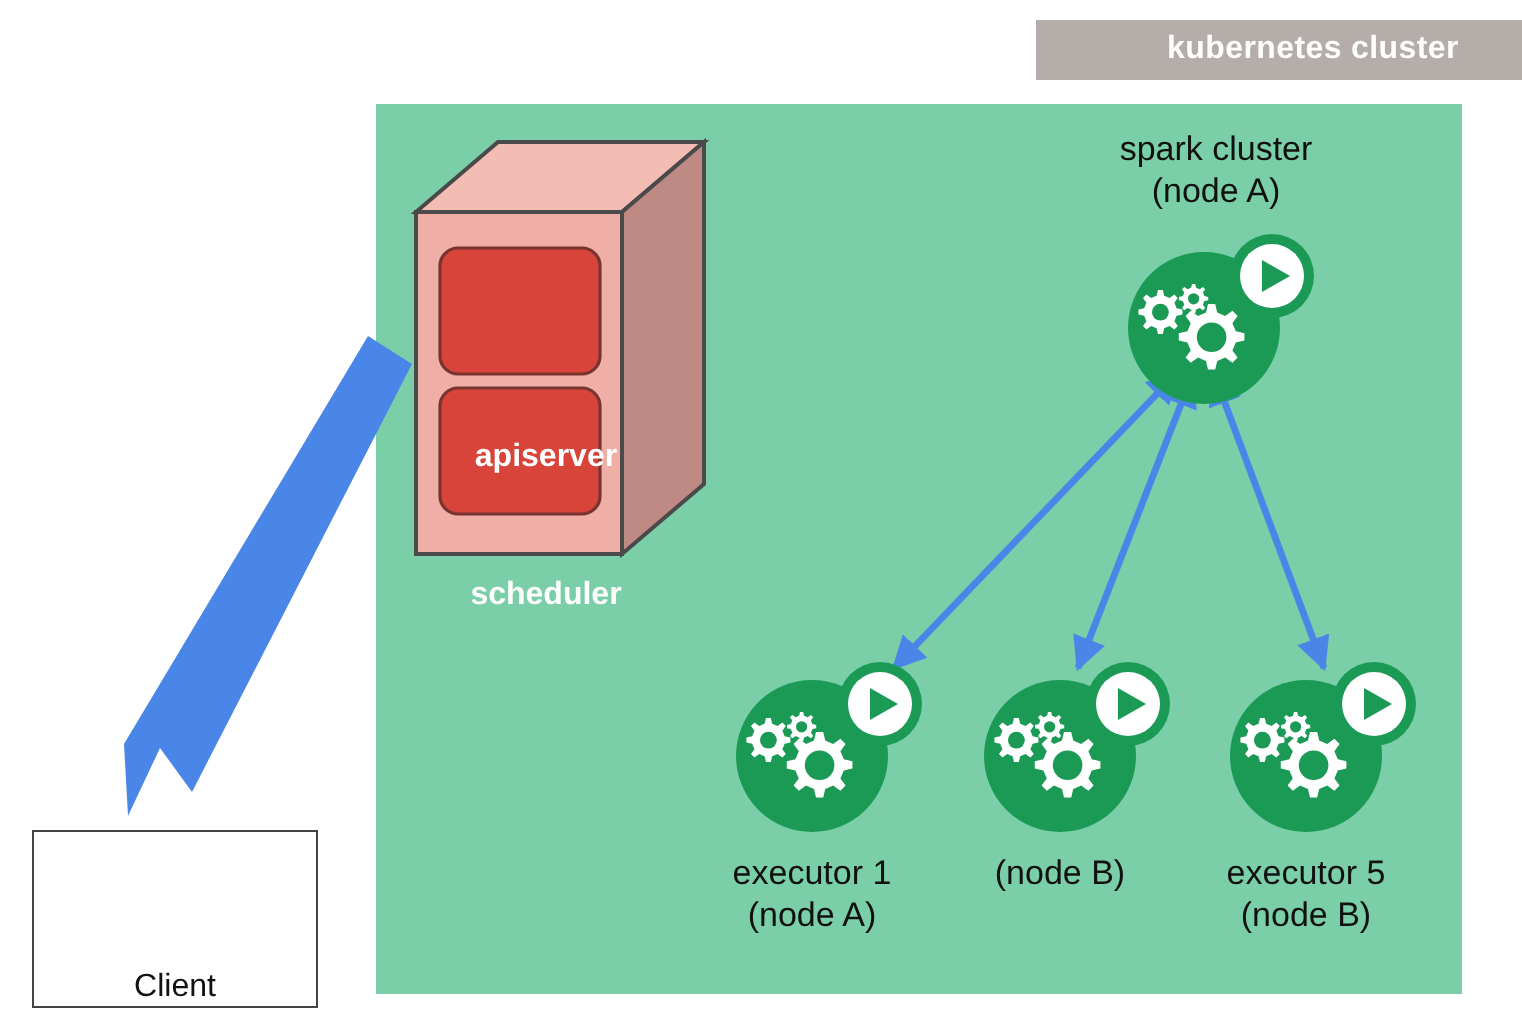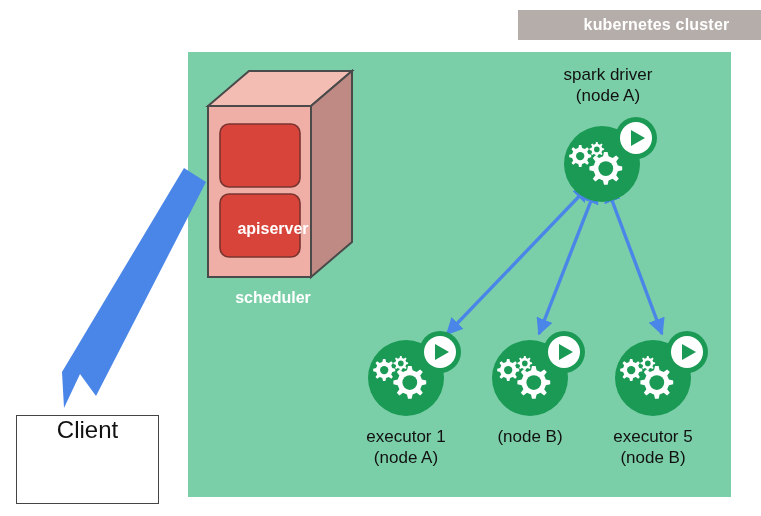--- a/index.html
+++ b/index.html
@@ -20,22 +20,22 @@
   
   .cluster-panel{
     position:absolute;left:188px;top:52px;width:543px;height:445px;
     background:#7bcfa8;
   }
 
   
   .client-box{
     position:absolute;left:16px;top:415px;width:141px;height:87px;
     background:#ffffff;border:1.5px solid #444444;
-    display:flex;align-items:flex-start;justify-content:center;
-    font-size:24px;color:#111111;
+    display:flex;align-items:flex-end;justify-content:center;
+    font-size:16px;color:#111111;
   }
 
   
   .submit-arrow{
     position:absolute;left:56px;top:168px;width:150px;height:240px;
   }
   .submit-label{
     position:absolute;left:100px;top:258px;
     color:#ffffff;font-size:15px;font-weight:bold;
     transform:rotate(-64deg);transform-origin:left top;
@@ -130,21 +130,21 @@
         <path d="M21 29 l2.4 0 0.7 2.9 2.7 1.1 2.4-1.7 1.7 1.7 -1.7 2.4 1.1 2.7 2.9 0.7 0 2.4 -2.9 0.7 -1.1 2.7 1.7 2.4 -1.7 1.7 -2.4-1.7 -2.7 1.1 -0.7 2.9 -2.4 0 -0.7-2.9 -2.7-1.1 -2.4 1.7 -1.7-1.7 1.7-2.4 -1.1-2.7 -2.9-0.7 0-2.4 2.9-0.7 1.1-2.7 -1.7-2.4 1.7-1.7 2.4 1.7 2.7-1.1 Z"></path>
         <circle cx="22.2" cy="40.1" r="4.2" fill="#1b9a55"></circle>
       </g>
 
       <g fill="#ffffff">
         <path d="M38 26 l1.6 0 0.45 1.9 1.8 0.75 1.6-1.15 1.15 1.15 -1.15 1.6 0.75 1.8 1.9 0.45 0 1.6 -1.9 0.45 -0.75 1.8 1.15 1.6 -1.15 1.15 -1.6-1.15 -1.8 0.75 -0.45 1.9 -1.6 0 -0.45-1.9 -1.8-0.75 -1.6 1.15 -1.15-1.15 1.15-1.6 -0.75-1.8 -1.9-0.45 0-1.6 1.9-0.45 0.75-1.8 -1.15-1.6 1.15-1.15 1.6 1.15 1.8-0.75 Z"></path>
         <circle cx="38.8" cy="33.4" r="2.8" fill="#1b9a55"></circle>
       </g>
     </svg>
     <div class="node-caption" style="left:-50px;top:-52px;width:200px;">
-      <div>spark driver</div>
+      <div>spark cluster</div>
       <div>(node A)</div>
     </div>
   </div>
 
   <div class="node" style="left:362px;top:330px;">
     <svg width="100" height="90" viewBox="0 0 100 90">
       <circle cx="44" cy="48" r="38" fill="#1b9a55"></circle>
       <circle cx="78" cy="22" r="21" fill="#1b9a55"></circle>
       <circle cx="78" cy="22" r="16" fill="#ffffff"></circle>
       <path d="M73 14 L87 22 L73 30 Z" fill="#1b9a55"></path>

